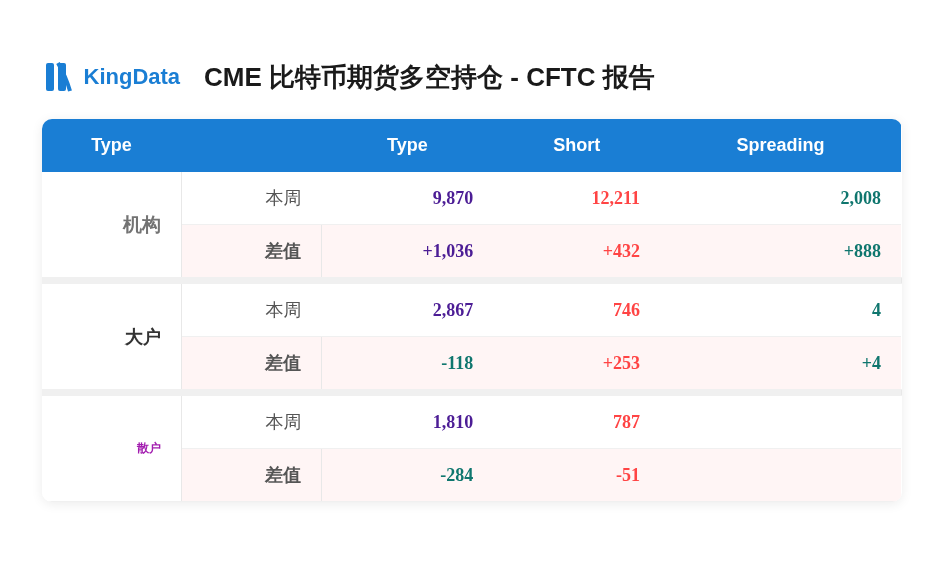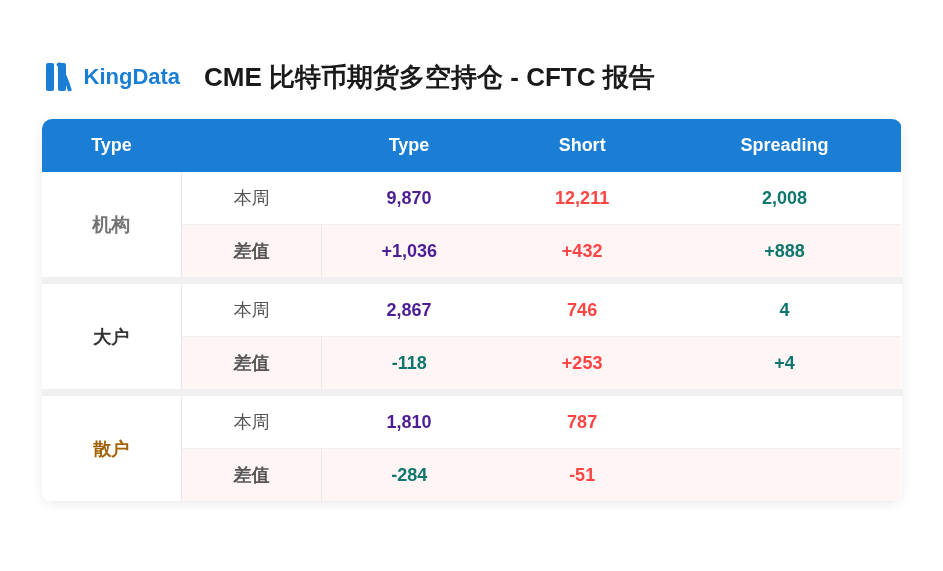--- a/index.html
+++ b/index.html
@@ -64,24 +64,25 @@
     }
     thead th:first-child {
       text-align: center;
       width: 140px;
     }
     thead th:nth-child(2) {
       width: 140px;
     }
     tbody td {
       padding: 14px 20px;
-      text-align: center;
+      text-align: right;
       font-size: 18px;
       color: #333333;
       border-bottom: 1px solid #f0f0f0;
+      font-family: Liberation Serif, serif;
     }
     tbody td:first-child {
       font-size: 18px;
       font-weight: 600;
       color: #333333;
       border-right: 1px solid #e8e8e8;
     }
     .green { color: #4c1d95; font-weight: 700; }
     .red { color: #ff4444; font-weight: 700; }
     .neutral { color: #0f766e; font-weight: 600; }
@@ -139,21 +140,21 @@
         <tr style="background: rgb(255, 245, 245);">
           <td style="color: rgb(85, 85, 85);">差值</td>
           <td class="neutral">-118</td>
           <td class="red">+253</td>
           <td class="neutral">+4</td>
         </tr>
         <tr>
           <td colspan="5" style="height: 6px; background: rgb(240, 240, 240); padding: 0px;"></td>
         </tr>
         <tr style="background: rgb(255, 255, 255);">
-          <td rowspan="2" style="font-weight: 600; font-size: 18px; color: #a16207; border-right: 1px solid rgb(232, 232, 232); vertical-align: middle;">散户</td>
+          <td rowspan="2" style="font-weight: 600; font-size: 12px; color: #a21caf; border-right: 1px solid rgb(232, 232, 232); vertical-align: middle;">散户</td>
           <td style="color: rgb(85, 85, 85);">本周</td>
           <td class="green">1,810</td>
           <td class="red">787</td>
           <td class="neutral"></td>
         </tr>
         <tr style="background: rgb(255, 245, 245);">
           <td style="color: rgb(85, 85, 85);">差值</td>
           <td class="neutral">-284</td>
           <td class="red">-51</td>
           <td class="neutral"></td>

